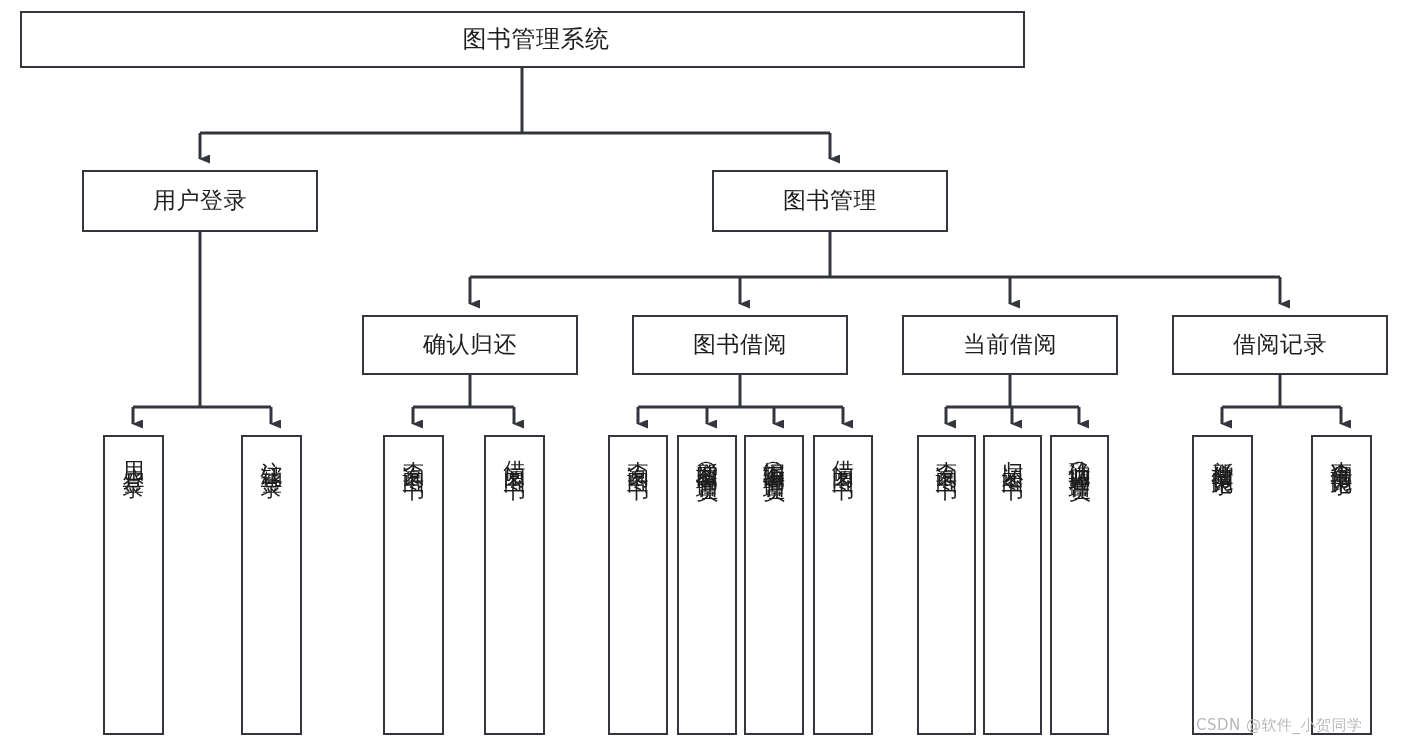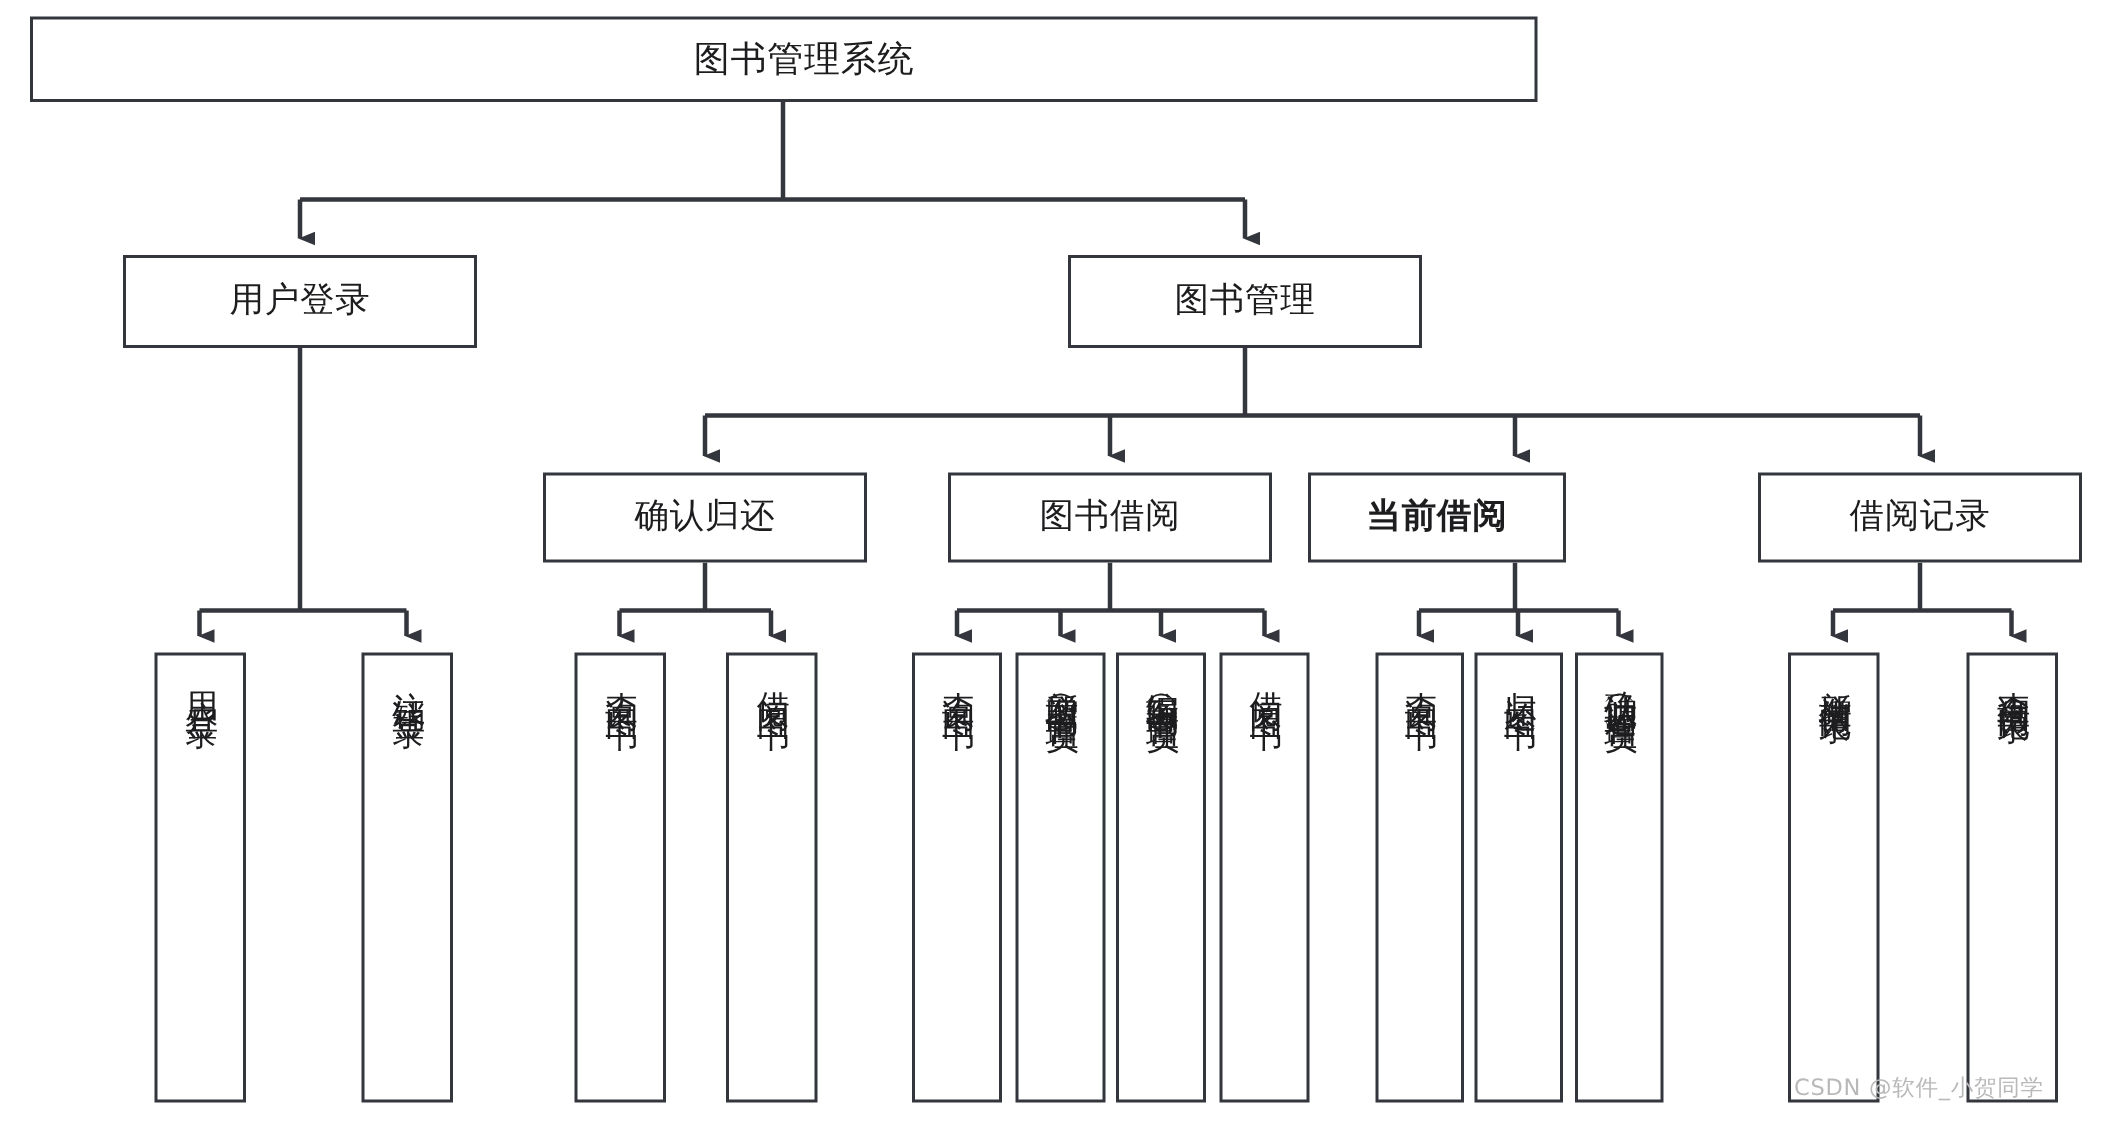--- a/index.html
+++ b/index.html
@@ -131,21 +131,21 @@
   <div class="node horiz" style="left: 712px; top: 170px; width: 236px; height: 62px;">
     <span class="label">图书管理</span>
   </div>
 
   <div class="node horiz" style="left: 362px; top: 315px; width: 216px; height: 60px;">
     <span class="label">确认归还</span>
   </div>
   <div class="node horiz" style="left: 632px; top: 315px; width: 216px; height: 60px;">
     <span class="label">图书借阅</span>
   </div>
-  <div class="node horiz" style="left: 872px; top: 315px; width: 172px; height: 60px; font-weight: bold;">
+  <div class="node horiz" style="left: 902px; top: 315px; width: 216px; height: 60px;">
     <span class="label">当前借阅</span>
   </div>
   <div class="node horiz" style="left: 1172px; top: 315px; width: 216px; height: 60px;">
     <span class="label">借阅记录</span>
   </div>
 
   <div class="node vert" style="left: 103px; top: 435px; width: 61px; height: 300px;">
     <span class="label">用户登录</span>
   </div>
   <div class="node vert" style="left: 241px; top: 435px; width: 61px; height: 300px;">

